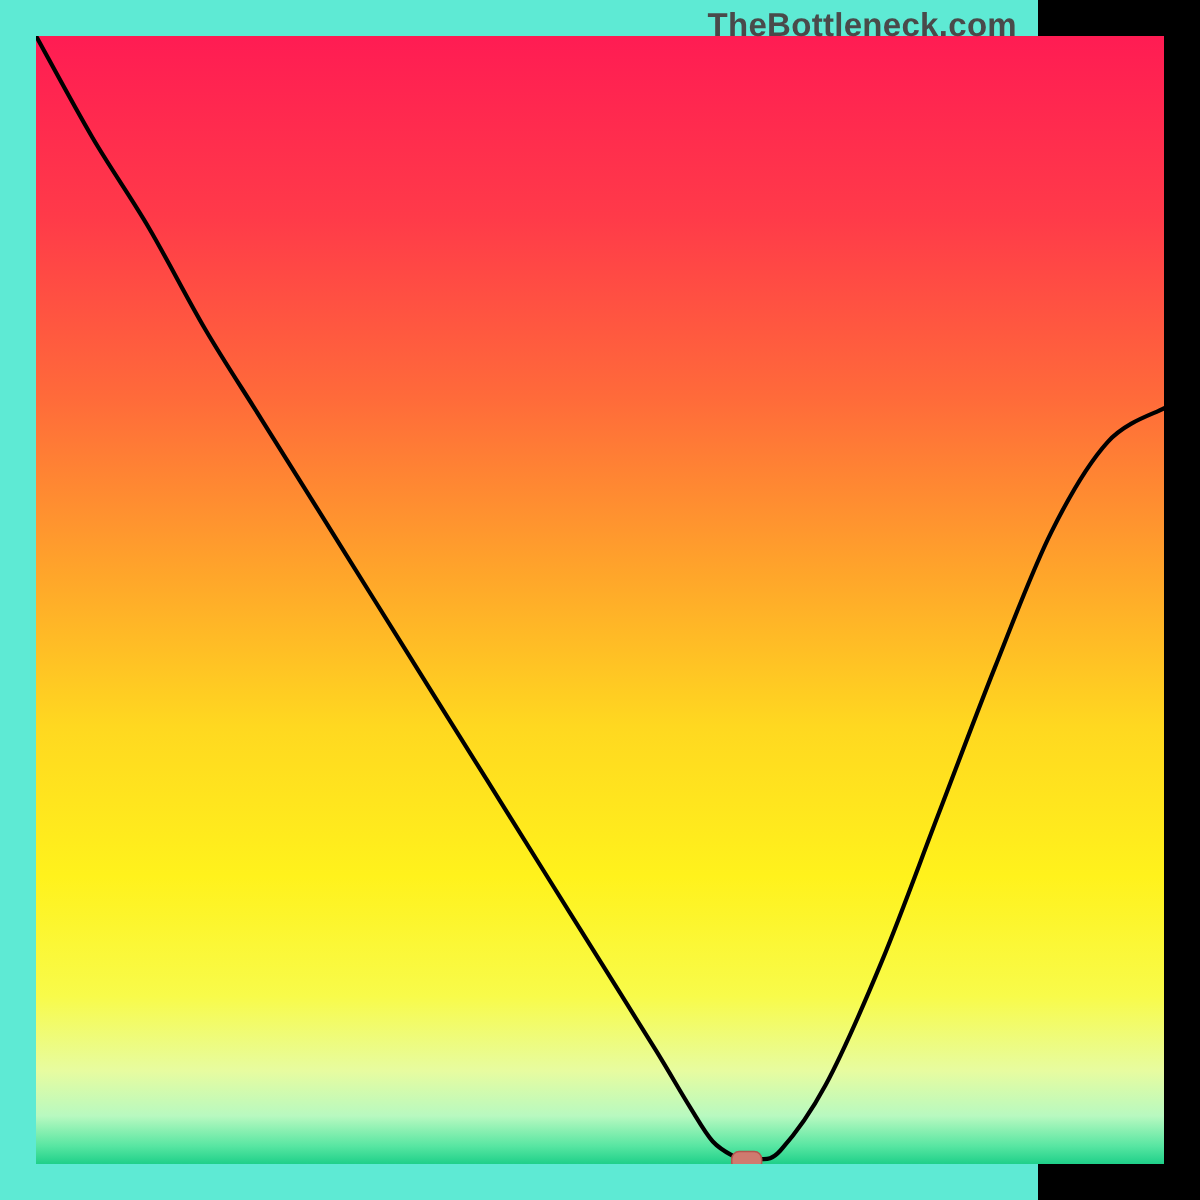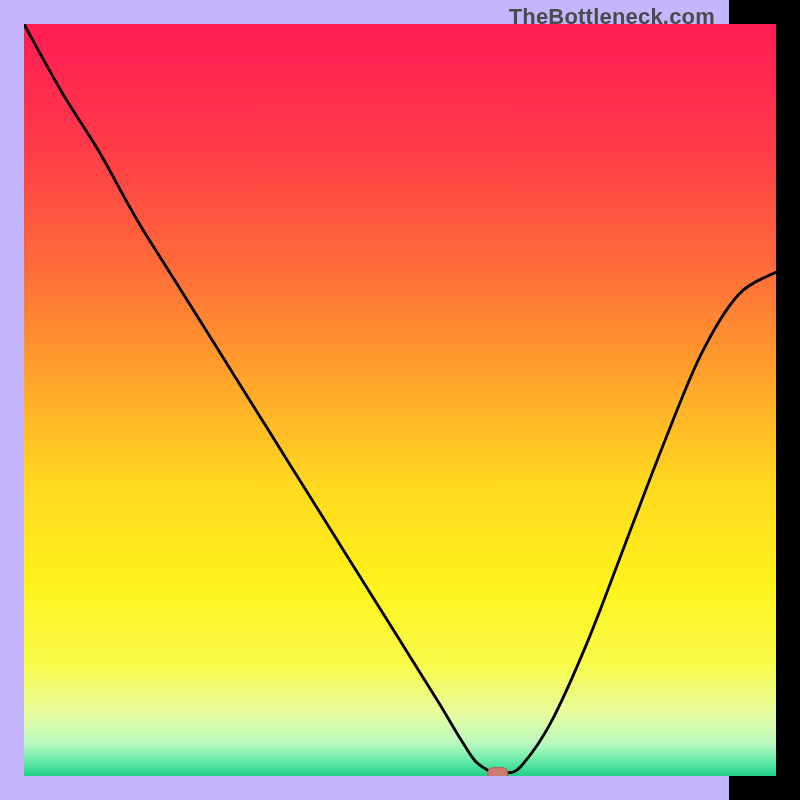--- a/index.html
+++ b/index.html
@@ -8,22 +8,21 @@
     width: 800px;
     height: 800px;
     background: #000;
     overflow: hidden;
     font-family: Arial, Helvetica, sans-serif;
   }
   .outer {
     position: relative;
     width: 692px;
     height: 800px;
-    background: #c4b5fd;
-    padding-left: 37px;
+    background: #5eead4;
   }
   .watermark {
     position: absolute;
     top: 4px;
     right: 14px;
     color: #4a4a4a;
     font-size: 22px;
     font-weight: bold;
     letter-spacing: 0.2px;
     z-index: 10;

